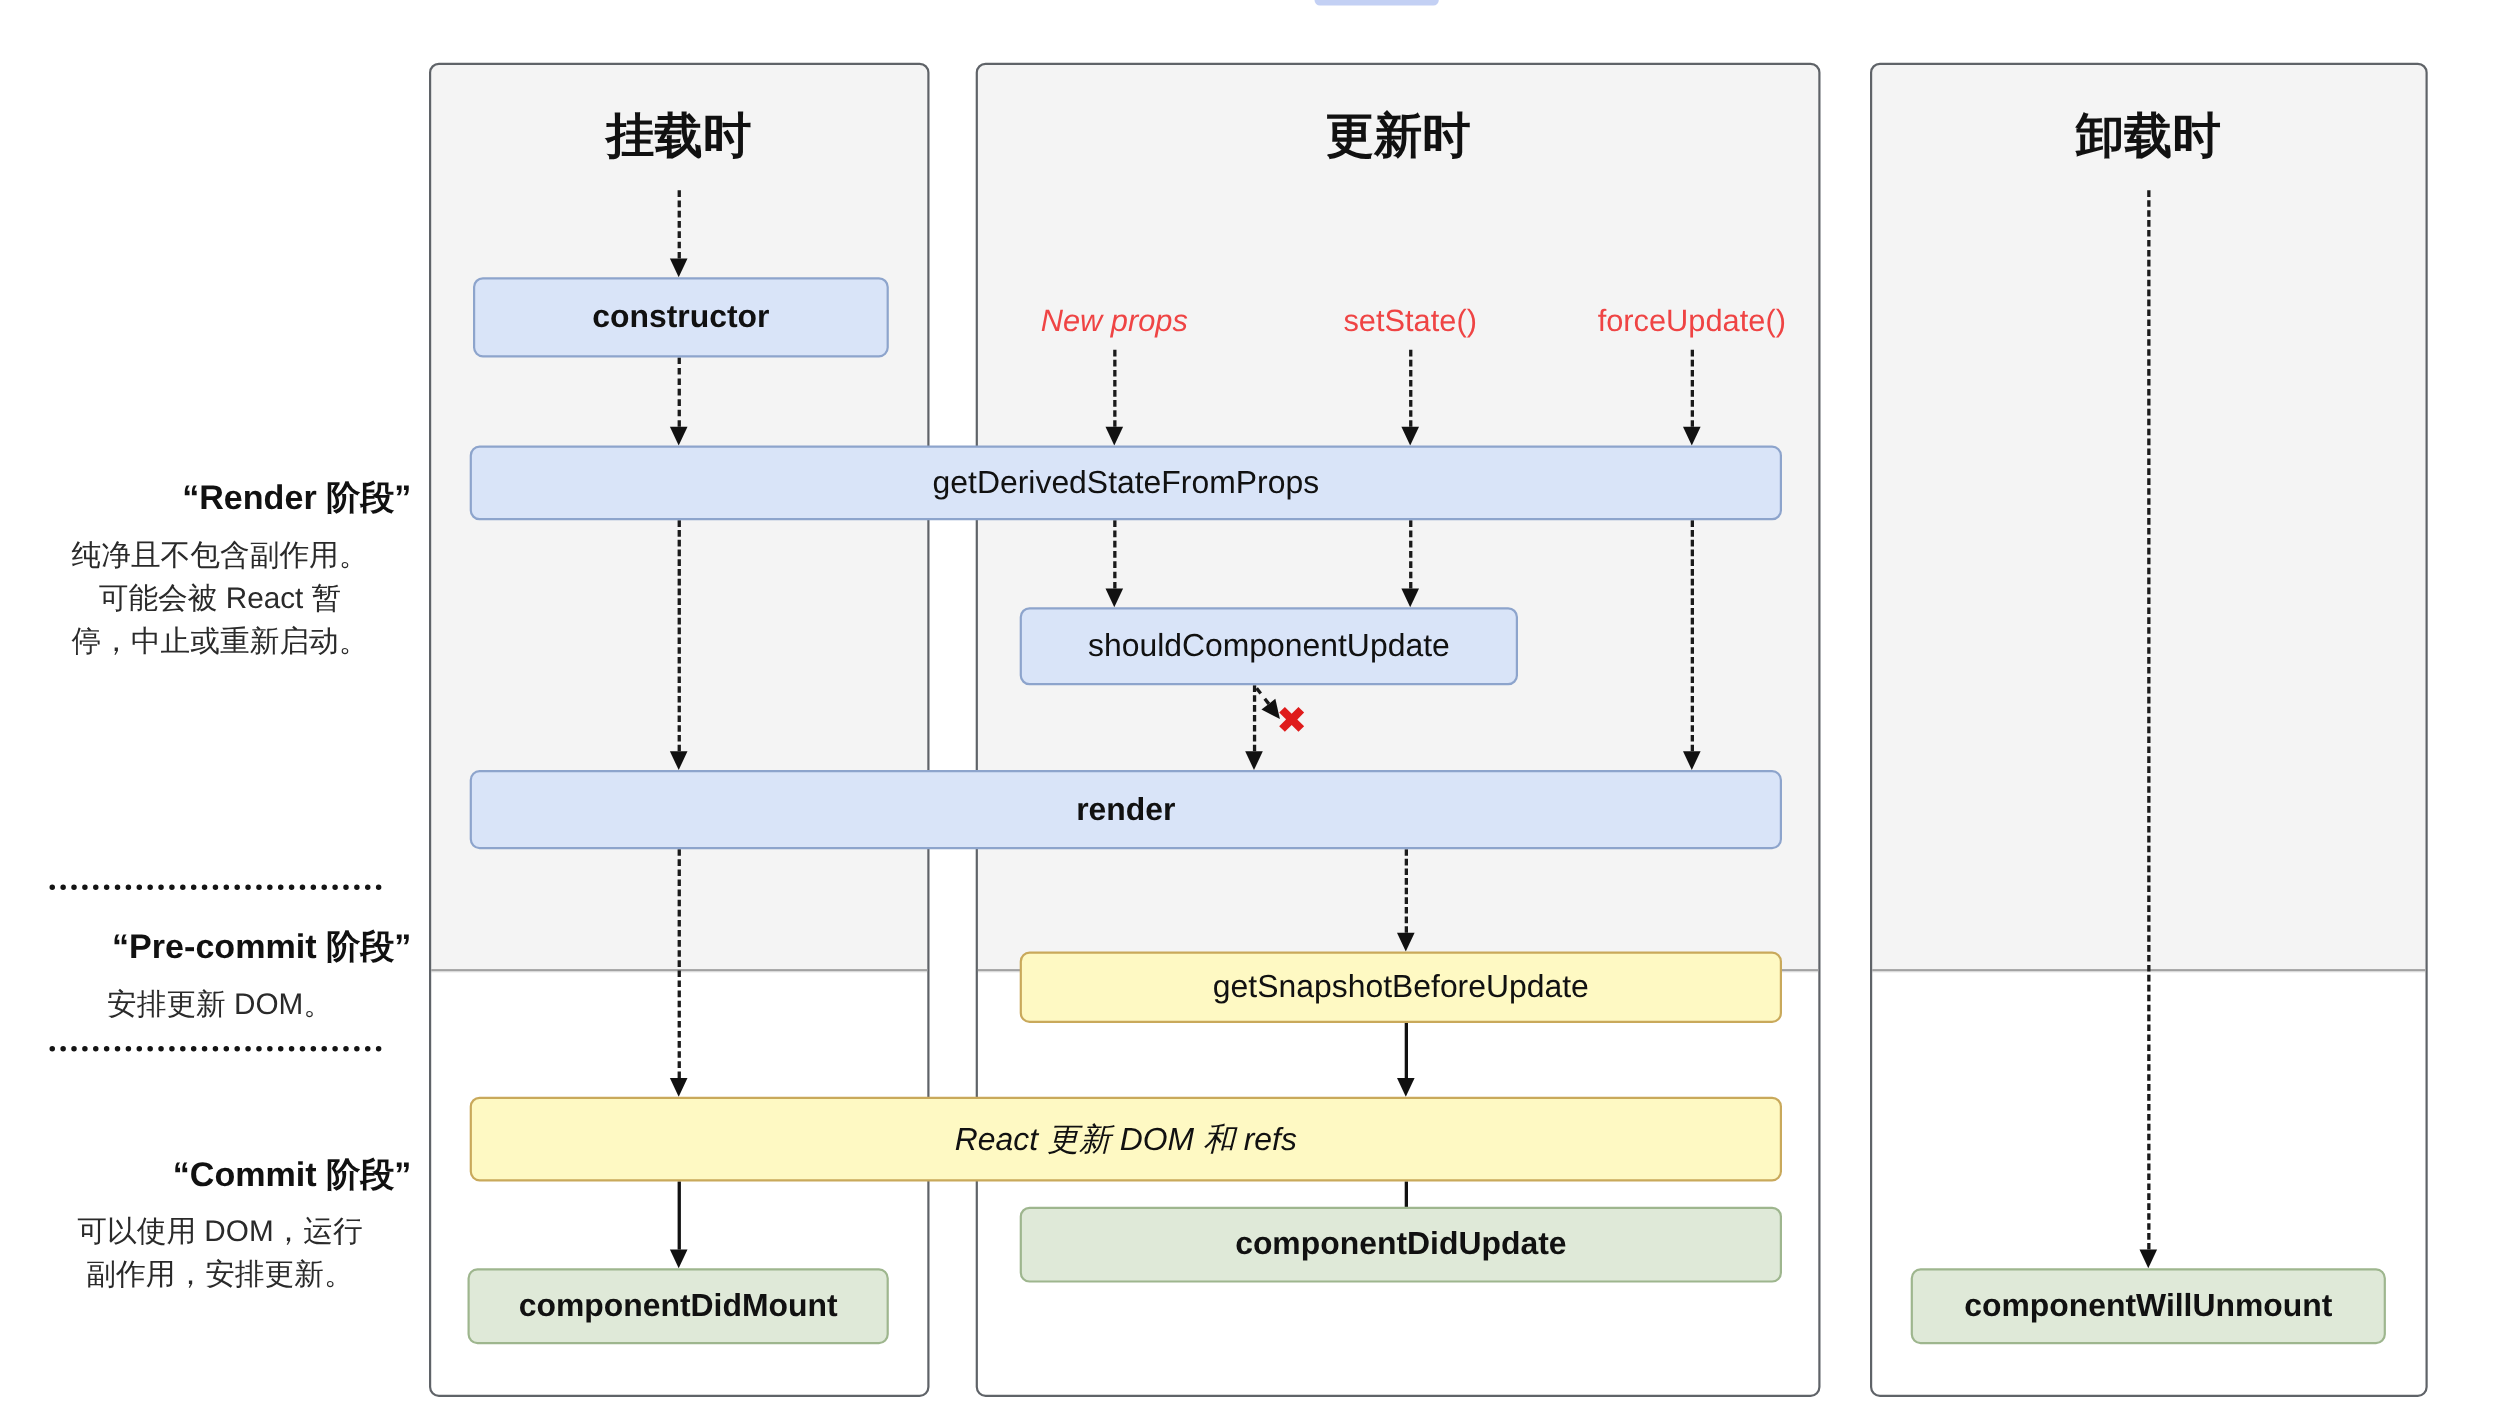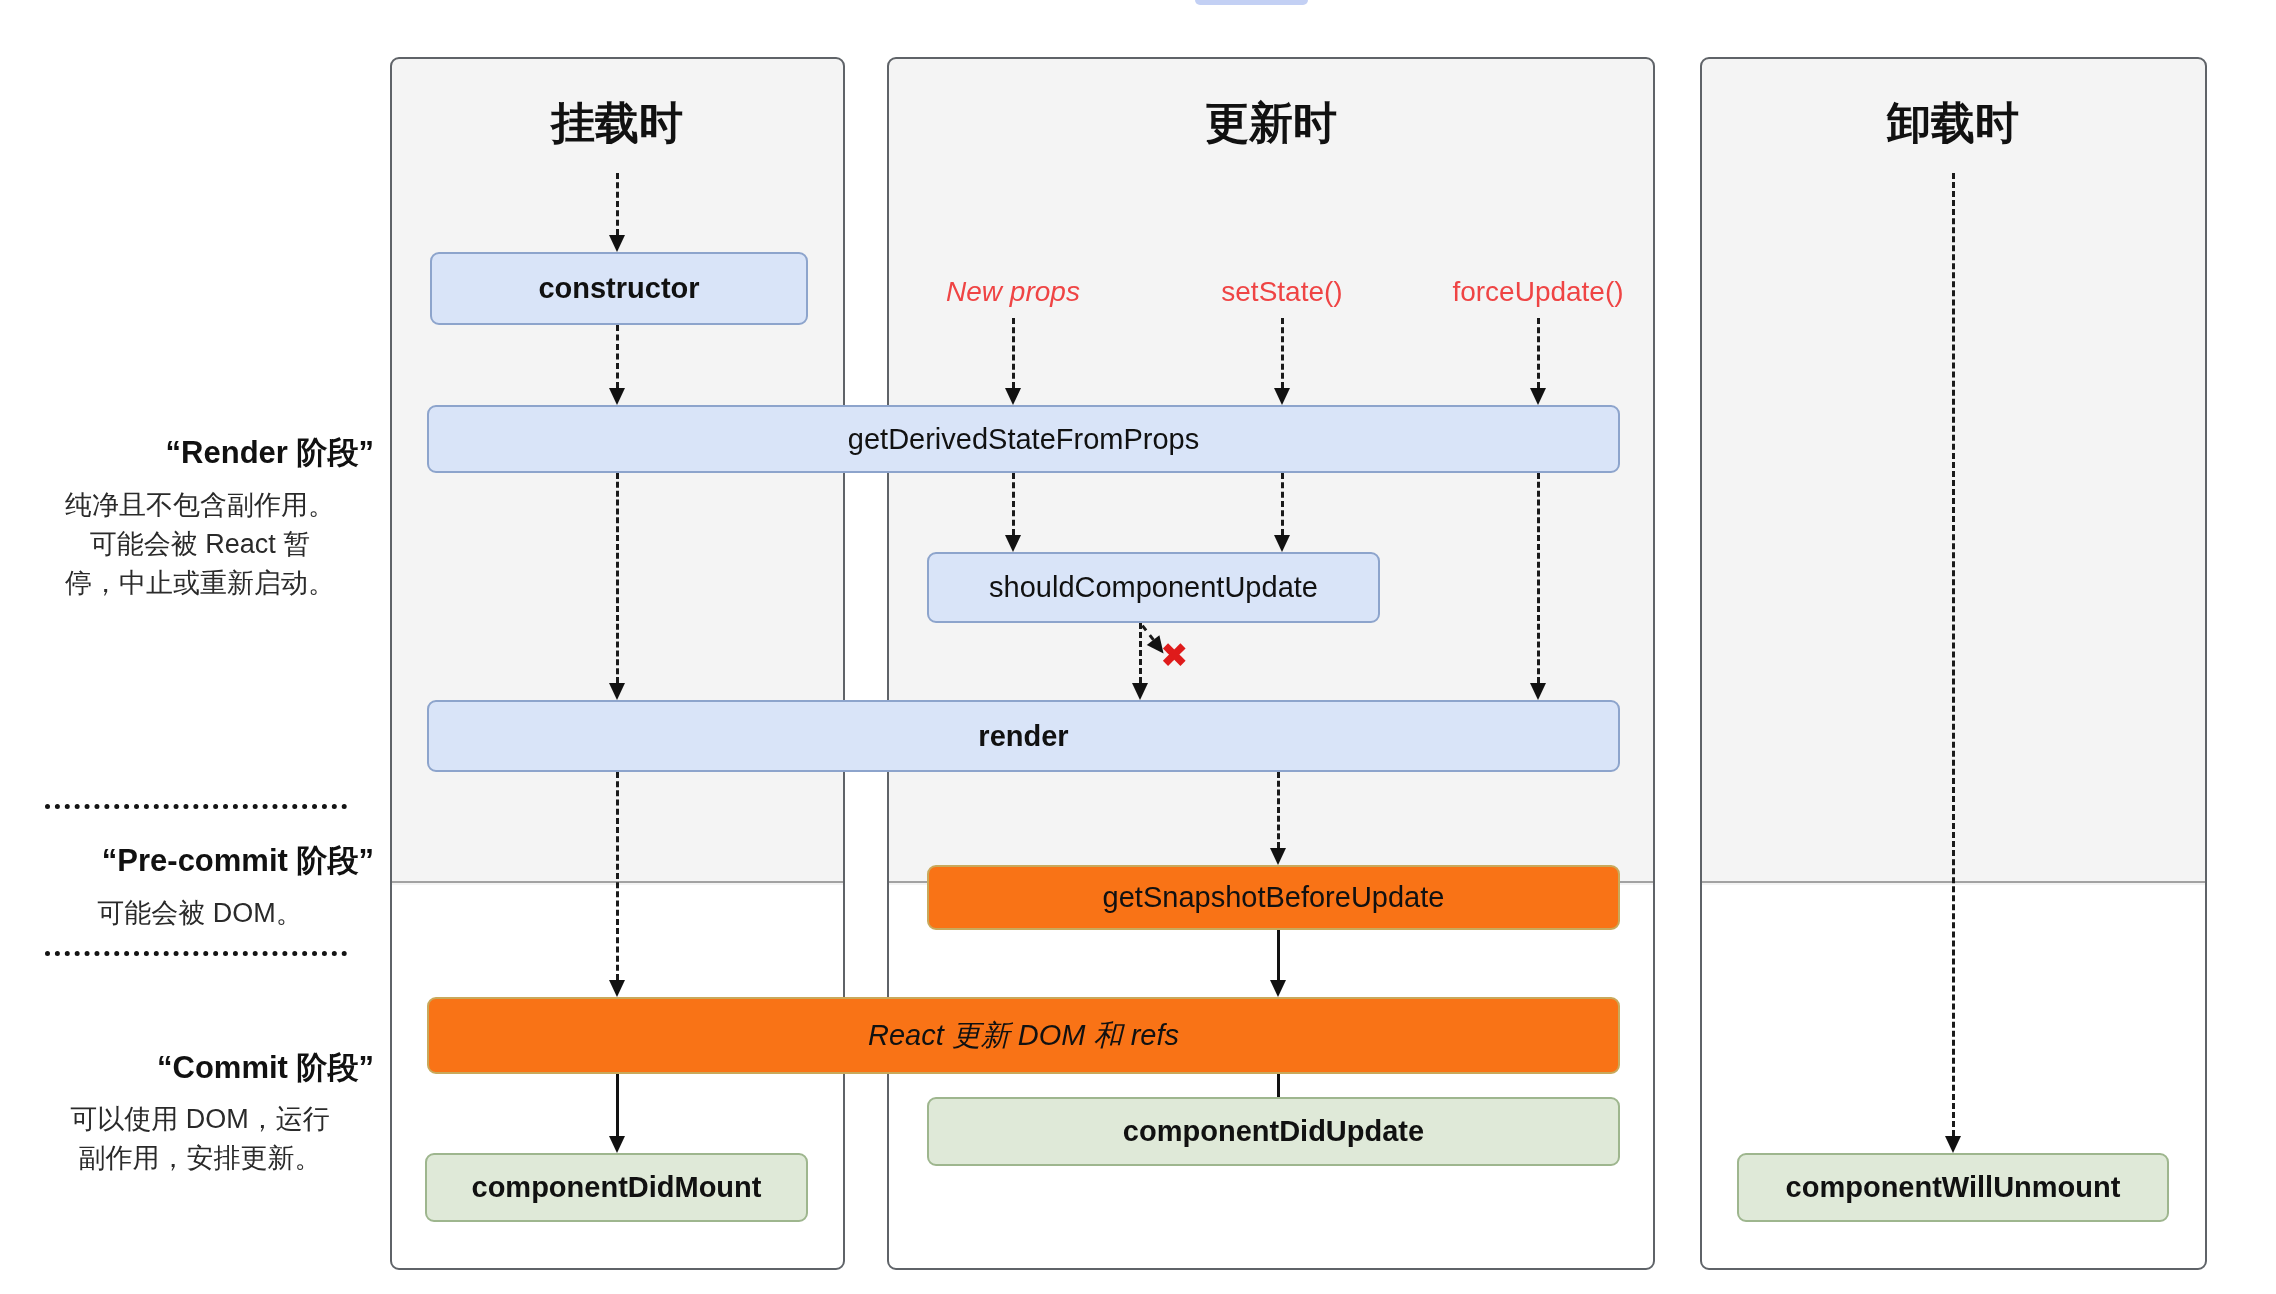--- a/index.html
+++ b/index.html
@@ -6,21 +6,21 @@
   body{width:2276px;height:1294px;position:relative;background:#ffffff;
        font-family:"Liberation Sans","DejaVu Sans",sans-serif;overflow:hidden;}
   .panel{position:absolute;box-sizing:border-box;border:2.5px solid #5f6368;border-radius:9px;
          background:linear-gradient(to bottom,#f4f4f4 0,#f4f4f4 826px,#ffffff 826px);}
   .split{position:absolute;height:0;border-top:2px solid #a2a2a2;}
   .coltitle{position:absolute;width:320px;text-align:center;font-size:44px;font-weight:700;color:#111;}
   .trigger{position:absolute;width:240px;text-align:center;font-size:28px;color:#ef4444;}
   .box{position:absolute;display:flex;align-items:center;justify-content:center;border-radius:9px;
        font-size:29px;color:#111;box-sizing:border-box;border:2.5px solid;}
   .blue{background:#d9e4f8;border-color:#8da4cc;}
-  .yellow{background:#f97316;border-color:#c9a95b;}
+  .yellow{background:#fef9c3;border-color:#c9a95b;}
   .green{background:#dfe9d8;border-color:#9eb68e;}
   .bold{font-weight:700;}
   .italic{font-style:italic;}
   .dash-line{position:absolute;width:0;border-left:3px dashed #1a1a1a;}
   .solid-line{position:absolute;width:0;border-left:3px solid #111;}
   .ah{position:absolute;width:0;height:0;border-left:8px solid transparent;
       border-right:8px solid transparent;border-top:17px solid #111;}
   .dotted{position:absolute;left:45px;width:302px;height:0;border-top:5px dotted #141414;}
   .side-title{position:absolute;left:26px;width:348px;text-align:right;font-size:31px;font-weight:600;color:#111;}
   .side-desc{position:absolute;left:26px;width:348px;text-align:center;font-size:27px;line-height:39px;color:#2a2a2a;}
@@ -112,19 +112,19 @@
 <div class="box green bold" style="left:1737px;top:1153px;width:432px;height:69px;">componentWillUnmount</div>
 
 <div class="side-title" style="top:432px;">“Render 阶段”</div>
 <div class="side-desc" style="top:486px;">纯净且不包含副作用。</div>
 <div class="side-desc" style="top:525px;">可能会被 React 暂</div>
 <div class="side-desc" style="top:564px;">停，中止或重新启动。</div>
 
 <div class="dotted" style="top:804px;"></div>
 
 <div class="side-title" style="top:840px;">“Pre-commit 阶段”</div>
-<div class="side-desc" style="top:894px;">可能会被 DOM。</div>
+<div class="side-desc" style="top:894px;">安排更新 DOM。</div>
 
 <div class="dotted" style="top:951px;"></div>
 
 <div class="side-title" style="top:1047px;">“Commit 阶段”</div>
 <div class="side-desc" style="top:1100px;">可以使用 DOM，运行</div>
 <div class="side-desc" style="top:1139px;">副作用，安排更新。</div>
 
 </body></html>

